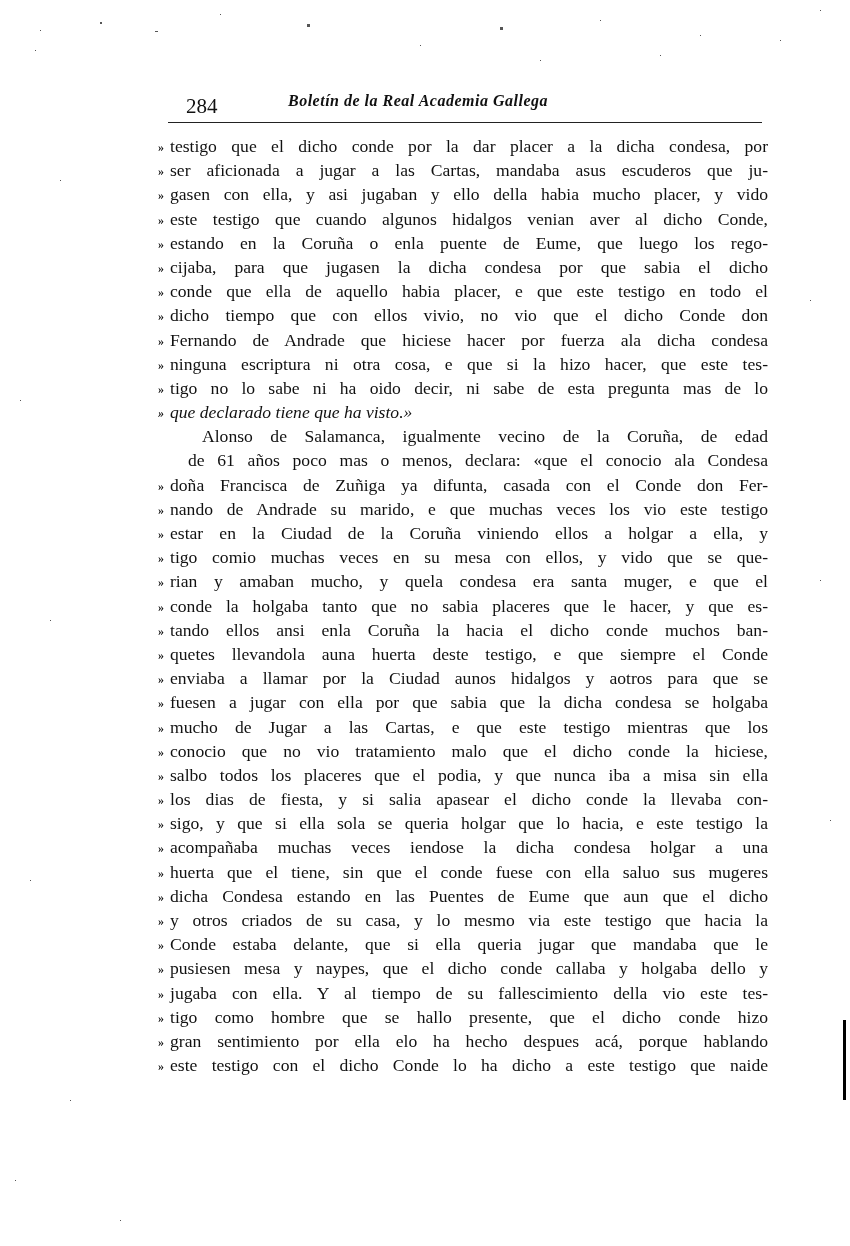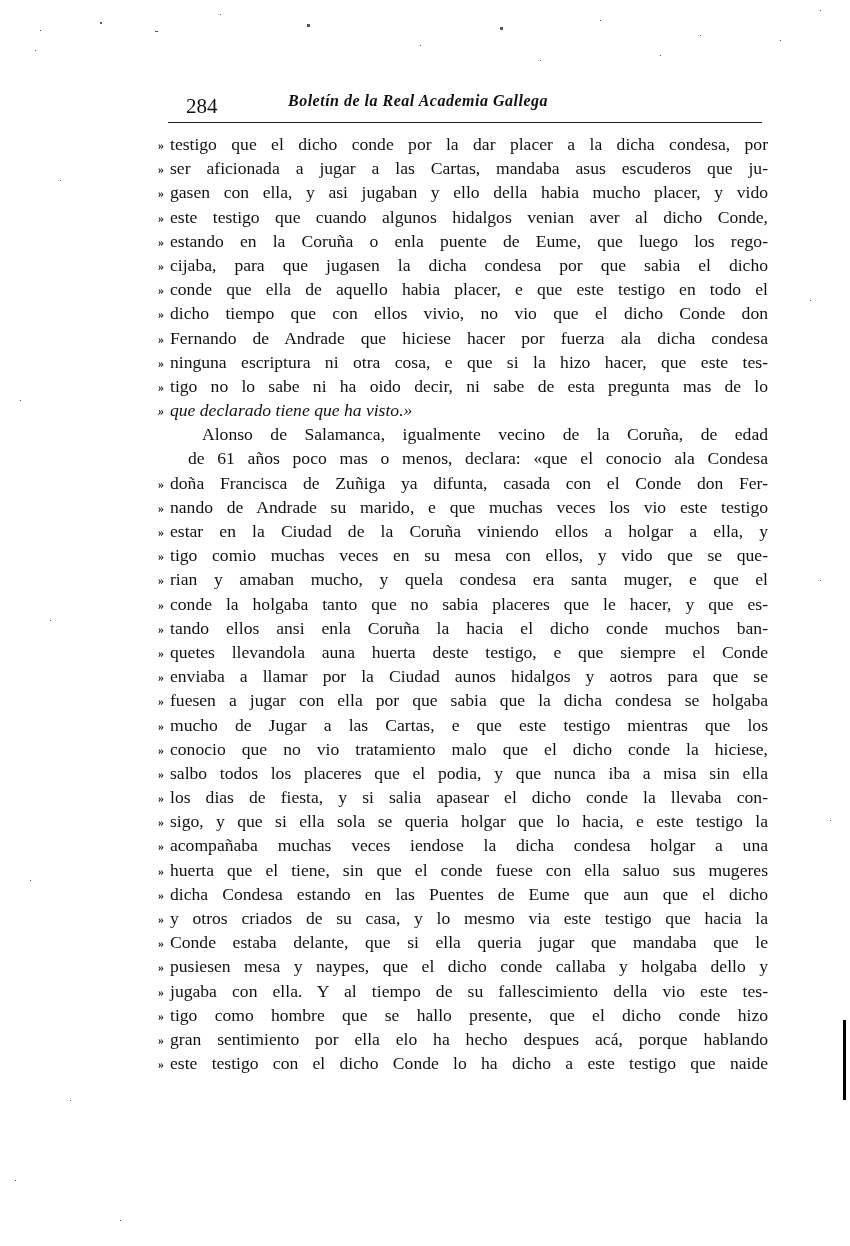--- a/index.html
+++ b/index.html
@@ -18,21 +18,21 @@
     position: absolute; left: 18px; top: 6px; font-size: 21px; letter-spacing: 0px;
   }
   .running-title {
     position: absolute; left: 120px; top: 4px; font-size: 16px; font-style: italic;
     font-weight: bold; letter-spacing: 0.5px;
   }
   .body-text {
     position: absolute; left: 158px; top: 131px; width: 610px;
   }
   .line {
-    position: relative; height: 24.2px; line-height: 26px; font-size: 17.6px;
+    position: relative; height: 24.2px; line-height: 31px; font-size: 17.6px;
     white-space: nowrap; text-align: justify; text-align-last: justify;
   }
   .line .q { display: inline-block; width: 12px; font-size: 12px; font-weight: bold; vertical-align: 1px; }
   .line.last { text-align-last: left; font-style: italic; }
   .line.indent { padding-left: 44px; }
   .line.noquote { padding-left: 2px; margin-left: 28px; }
   .edge-mark { position: absolute; left: 843px; top: 1020px; width: 3px; height: 80px; background: #000; }
 </style>
 </head>
 <body>

